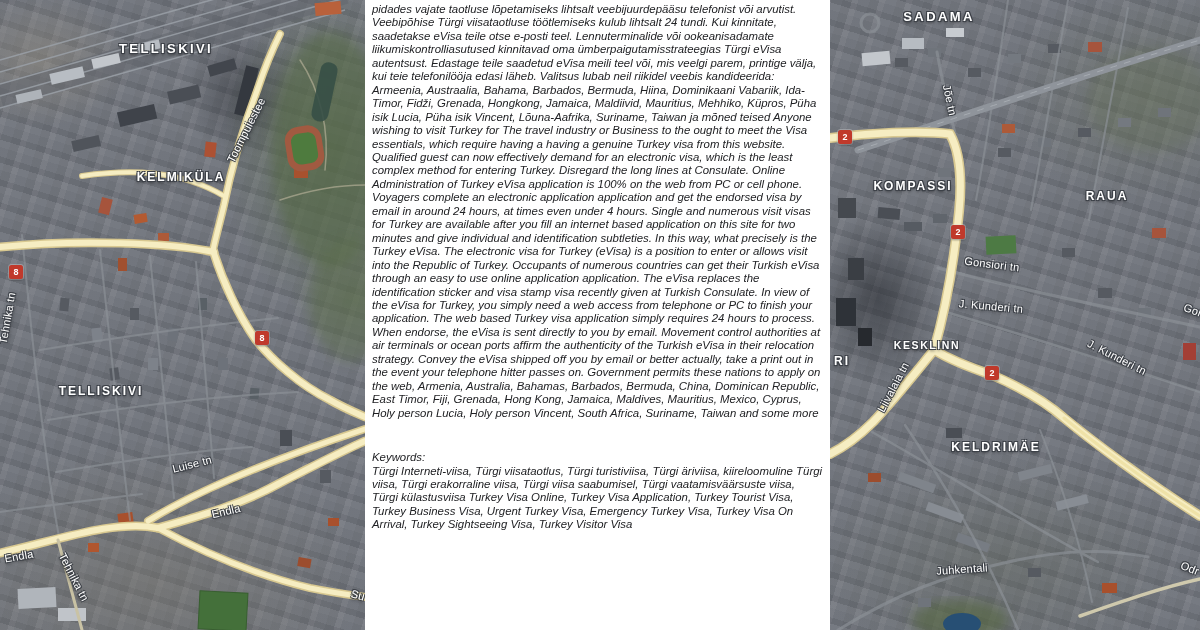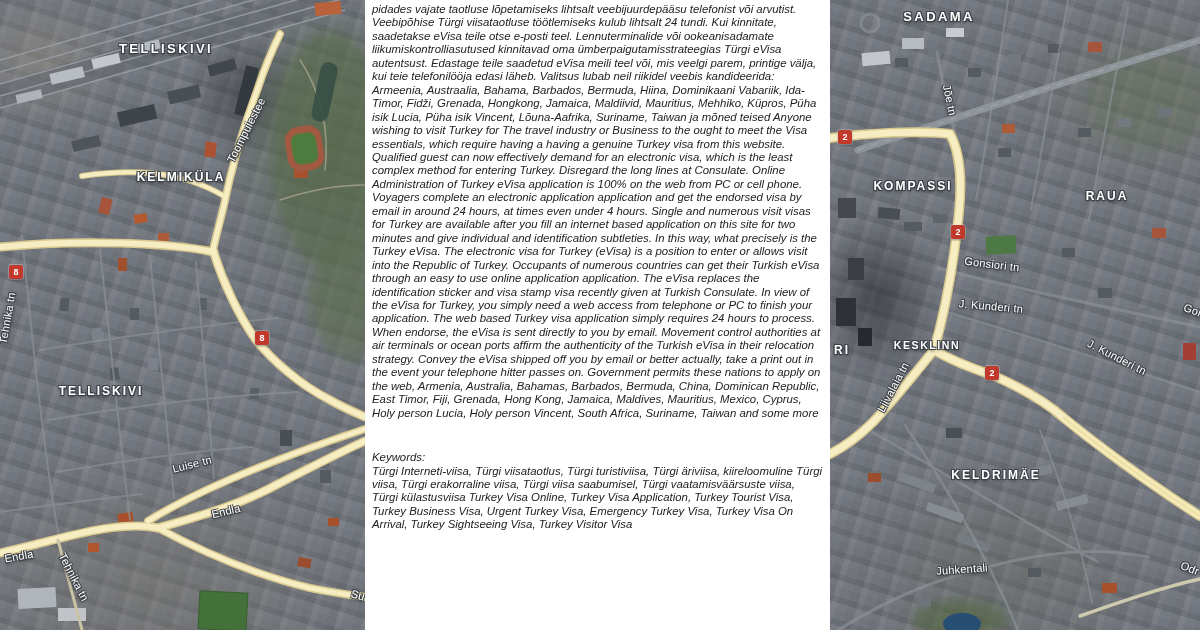--- a/index.html
+++ b/index.html
@@ -225,25 +225,25 @@
     <div class="map-label street" style="left:19px;top:556px;transform:translate(-50%,-50%) rotate(-10deg)">Endla</div>
     <div class="map-label street" style="left:74px;top:577px;transform:translate(-50%,-50%) rotate(63deg)">Tehnika tn</div>
     <div class="map-label street" style="left:358px;top:595px;transform:translate(-50%,-50%) rotate(15deg)">Su</div>
     <div class="map-label district" style="left:934px;top:16px;transform:translate(-50%,-50%)">SADAMA</div>
     <div class="map-label street" style="left:950px;top:100px;transform:translate(-50%,-50%) rotate(78deg)">Jõe tn</div>
     <div class="map-label district d-sm" style="left:908px;top:186px;transform:translate(-50%,-50%)">KOMPASSI</div>
     <div class="map-label district d-sm" style="left:1102px;top:196px;transform:translate(-50%,-50%)">RAUA</div>
     <div class="map-label street" style="left:992px;top:264px;transform:translate(-50%,-50%) rotate(7deg)">Gonsiori tn</div>
     <div class="map-label street" style="left:991px;top:306px;transform:translate(-50%,-50%) rotate(5deg)">J. Kunderi tn</div>
     <div class="map-label district d-xs" style="left:922px;top:345px;transform:translate(-50%,-50%)">KESKLINN</div>
-    <div class="map-label district d-sm" style="left:837px;top:350px;transform:translate(-50%,-50%)">RI</div>
+    <div class="map-label district d-sm" style="left:837px;top:361px;transform:translate(-50%,-50%)">RI</div>
     <div class="map-label street" style="left:893px;top:387px;transform:translate(-50%,-50%) rotate(-62deg)">Liivalaia tn</div>
     <div class="map-label street" style="left:1117px;top:357px;transform:translate(-50%,-50%) rotate(27deg)">J. Kunderi tn</div>
     <div class="map-label street" style="left:1193px;top:310px;transform:translate(-50%,-50%) rotate(20deg)">Gor</div>
-    <div class="map-label district d-sm" style="left:991px;top:475px;transform:translate(-50%,-50%)">KELDRIMÄE</div>
+    <div class="map-label district d-sm" style="left:991px;top:447px;transform:translate(-50%,-50%)">KELDRIMÄE</div>
     <div class="map-label street" style="left:962px;top:569px;transform:translate(-50%,-50%) rotate(-4deg)">Juhkentali</div>
     <div class="map-label street" style="left:1190px;top:568px;transform:translate(-50%,-50%) rotate(22deg)">Odr</div>
 
     <div class="shield" style="left:16px;top:272px">8</div>
     <div class="shield" style="left:262px;top:338px">8</div>
     <div class="shield" style="left:845px;top:137px">2</div>
     <div class="shield" style="left:958px;top:232px">2</div>
     <div class="shield" style="left:992px;top:373px">2</div>
   </div>
 

